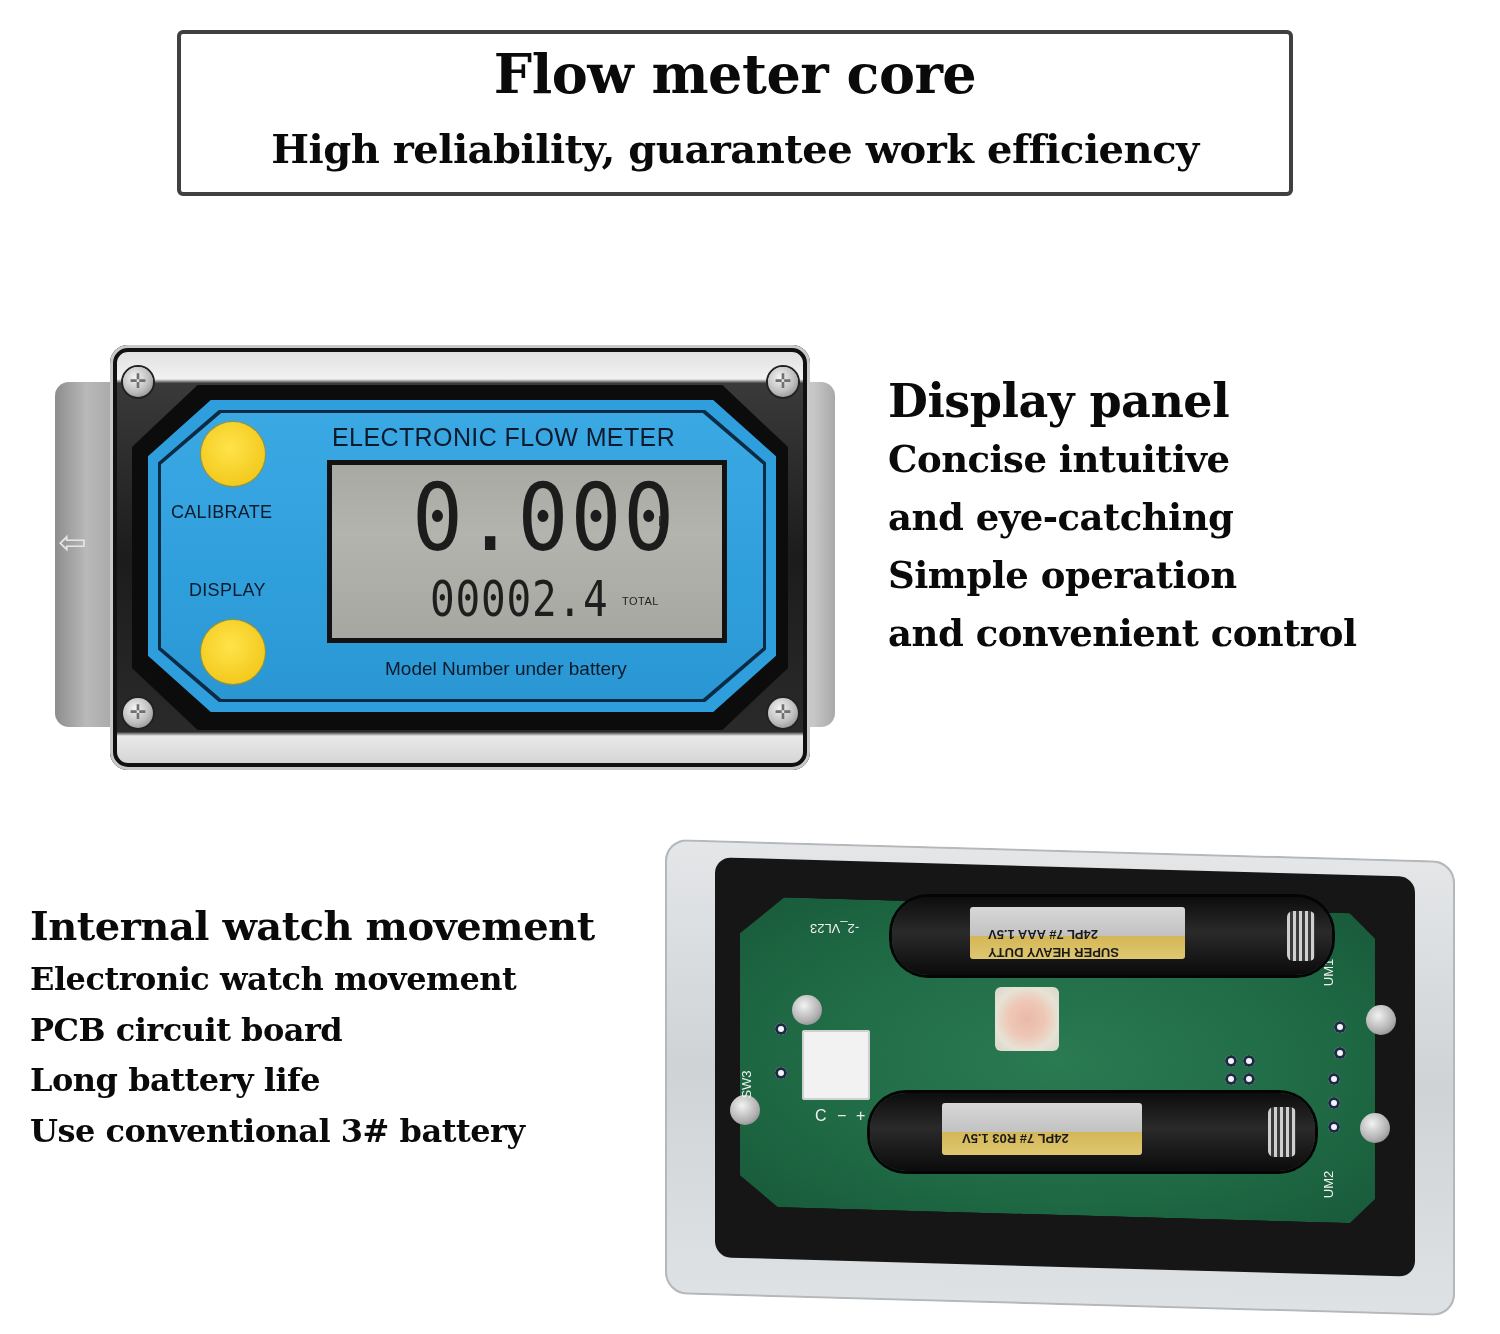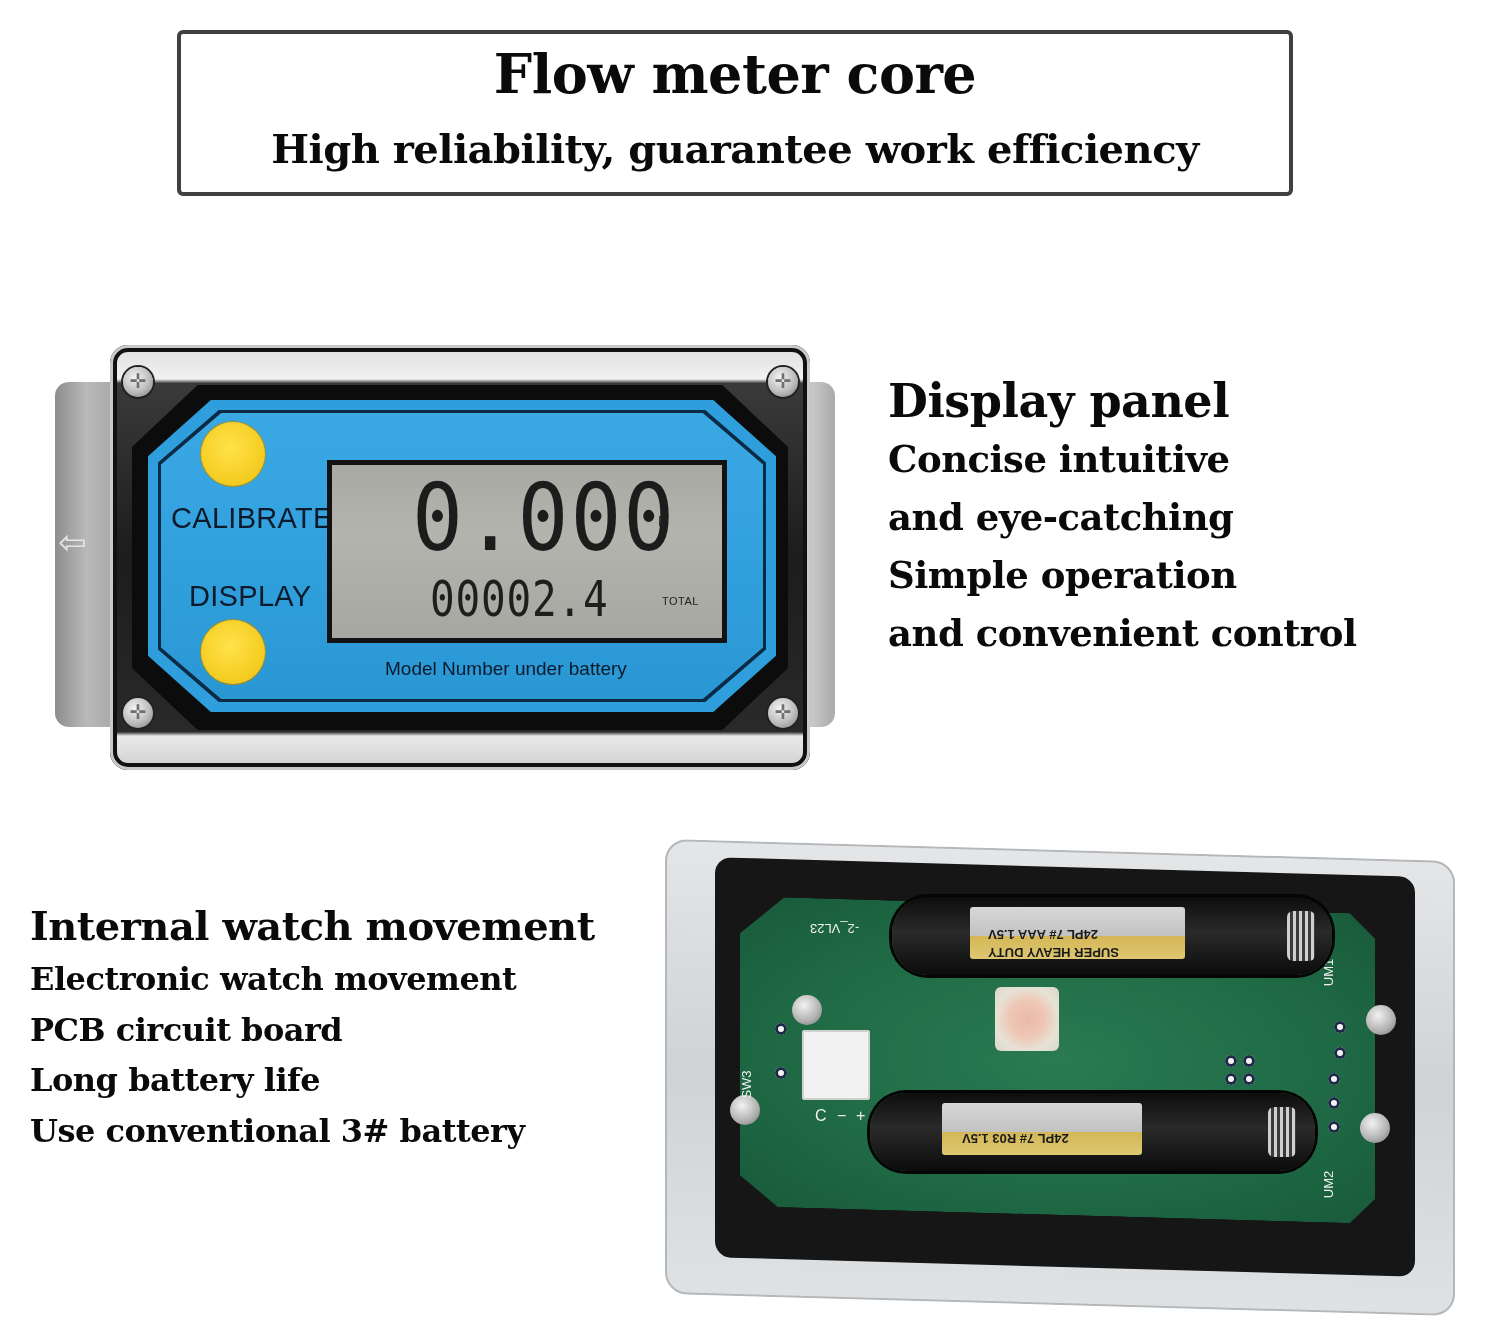--- a/index.html
+++ b/index.html
@@ -78,21 +78,21 @@
     content: "✛"; position: absolute; left: 0; right: 0; top: 2px; text-align: center;
     font-size: 20px; color: #6f6f6f; font-family: "DejaVu Sans", sans-serif;
   }
   .btn-yellow {
     position: absolute; width: 64px; height: 64px; border-radius: 50%;
     background: radial-gradient(circle at 45% 40%, #ffe34a 0%, #f3c91c 75%, #d9ae10 100%);
     box-shadow: 0 0 0 1px #b48e0a;
     cursor: pointer;
   }
   .panel-label {
-    position: absolute; font-family: "Liberation Sans", sans-serif; font-size: 29px; color: #0d1a2b;
+    position: absolute; font-family: "Liberation Sans", sans-serif; font-size: 18px; color: #0d1a2b;
     letter-spacing: 0.3px;
   }
   .meter-title {
     position: absolute; left: 282px; top: 83px; font-family: "Liberation Sans", sans-serif;
     font-size: 25px; color: #0d1a2b; letter-spacing: 0.4px; white-space: nowrap;
   }
   .lcd {
     position: absolute; left: 277px; top: 120px; width: 400px; height: 183px;
     background: linear-gradient(180deg, #a9a9a4 0%, #b4b4ae 40%, #a7a7a1 100%);
     border: 5px solid #121212; box-sizing: border-box; padding-left: 45px;
@@ -101,21 +101,21 @@
     position: absolute; left: 80px; top: 4px; font-family: "DejaVu Sans Mono", monospace;
     font-size: 92px; line-height: 100px; color: #1c1c1c; letter-spacing: 2px;
     transform: scaleX(0.92); transform-origin: left;
   }
   .lcd-unit { position: absolute; left: 326px; top: 48px; font-family: "Liberation Sans", sans-serif; font-size: 14px; color: #222; }
   .lcd-total {
     position: absolute; left: 98px; top: 106px; font-family: "DejaVu Sans Mono", monospace;
     font-size: 50px; line-height: 56px; color: #1e1e1e; letter-spacing: 1px;
     transform: scaleX(0.82); transform-origin: left;
   }
-  .lcd-total-label { position: absolute; left: 290px; top: 130px; font-family: "Liberation Sans", sans-serif; font-size: 11px; color: #222; letter-spacing: 0.5px; margin-left: 40px; }
+  .lcd-total-label { position: absolute; left: 290px; top: 130px; font-family: "Liberation Sans", sans-serif; font-size: 11px; color: #222; letter-spacing: 0.5px; }
   .model-note {
     position: absolute; left: 335px; top: 318px; font-family: "Liberation Sans", sans-serif;
     font-size: 19px; color: #0d1a2b; white-space: nowrap;
   }
 
   
   .pcb-unit { position: absolute; left: 660px; top: 845px; width: 800px; height: 470px; }
   .pcb-case {
     position: absolute; left: 5px; top: 5px; width: 790px; height: 455px;
     background: linear-gradient(180deg, #e4e6e8 0%, #cfd3d6 50%, #dfe2e4 100%);
@@ -186,20 +186,21 @@
   <div class="screw" style="left:73px;top:27px;"></div>
   <div class="screw" style="left:718px;top:27px;"></div>
   <div class="screw" style="left:73px;top:358px;"></div>
   <div class="screw" style="left:718px;top:358px;"></div>
 
   <div class="btn-yellow" style="left:151px;top:82px;"></div>
   <div class="panel-label" style="left:121px;top:162px;">CALIBRATE</div>
   <div class="panel-label" style="left:139px;top:240px;">DISPLAY</div>
   <div class="btn-yellow" style="left:151px;top:280px;"></div>
 
+  <div class="meter-title">ELECTRONIC FLOW METER</div>
 
   <div class="lcd">
     <div class="lcd-main">0.000</div>
     <div class="lcd-unit">L</div>
     <div class="lcd-total">00002.4</div>
     <div class="lcd-total-label">TOTAL</div>
   </div>
 
   <div class="model-note">Model Number under battery</div>
 </div>

